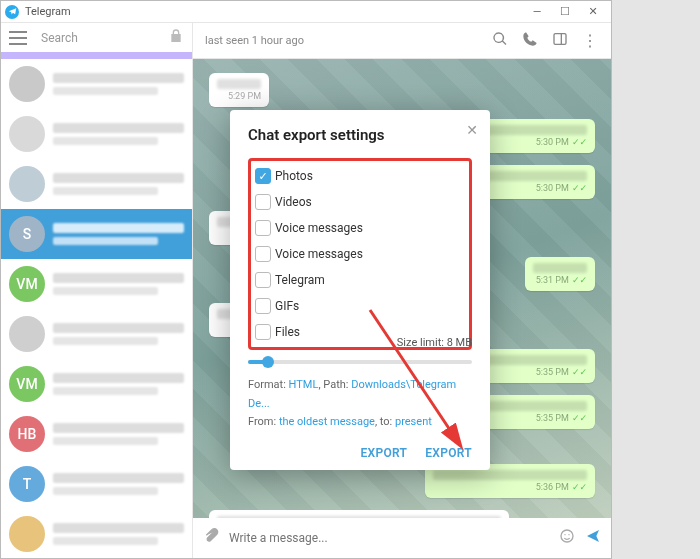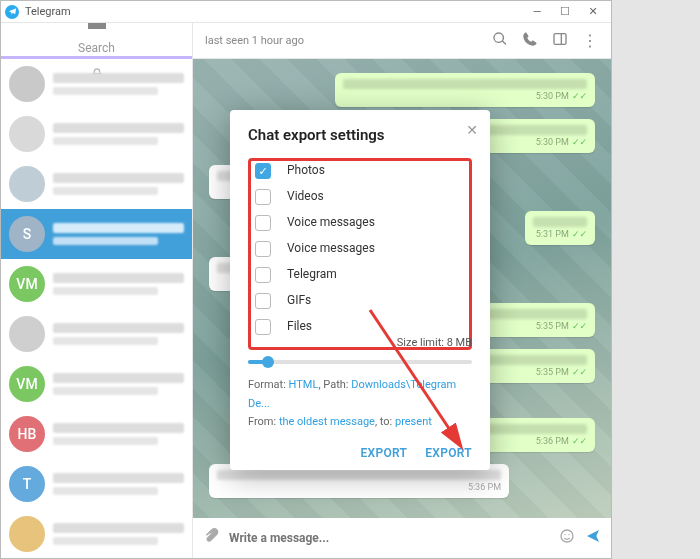--- a/index.html
+++ b/index.html
@@ -6,21 +6,21 @@
   body { width: 700px; height: 559px; overflow: hidden; background: #e5e5e5; position: relative; }
   .window { width: 612px; height: 559px; background: #be185d; border: 1px solid #bbb; display: flex; flex-direction: column; }
   .titlebar { height: 22px; background: #fff; display: flex; align-items: center; padding: 0 4px; border-bottom: 1px solid #e6e6e6; font-size: 11px; color: #555; }
   .titlebar .tb-icon { width: 14px; height: 14px; border-radius: 50%; background: #2AABEE; margin-right: 6px; display:flex; align-items:center; justify-content:center; }
   .titlebar .tb-icon svg { width: 9px; height: 9px; }
   .titlebar .spacer { flex: 1; }
   .winbtn { width: 28px; text-align: center; font-size: 11px; color: #666; }
   .body { flex: 1; display: flex; min-height: 0; }
   
   .sidebar { width: 192px; background: #fff; border-right: 1px solid #e6e6e6; display: flex; flex-direction: column; }
-  .sb-top { height: 36px; display: flex; align-items: center; padding: 0 8px; gap: 8px; border-bottom: 3px solid #c4b5fd; flex-direction: column; }
+  .sb-top { height: 36px; display: flex; align-items: center; padding: 0 8px; gap: 8px; border-bottom: 7px solid #c4b5fd; }
   .menu-icon { width: 18px; height: 14px; display: flex; flex-direction: column; justify-content: space-between; }
   .menu-icon span { display:block; height: 2px; background: #888; }
   .search { flex: 1; font-size: 12px; color: #999; padding: 4px 6px; }
   .lock-icon { color: #bbb; }
   .chatlist { flex: 1; overflow: hidden; }
   .chat-item { height: 50px; display: flex; align-items: center; padding: 0 8px; gap: 8px; }
   .chat-item.selected { background: #419FD9; }
   .avatar { width: 36px; height: 36px; border-radius: 50%; background: #ccc; display:flex; align-items:center; justify-content:center; color:#fff; font-size:14px; font-weight:500; flex-shrink:0;}
   .chat-text { flex: 1; min-width: 0; }
   .chat-name { height: 10px; background: #ddd; border-radius: 2px; margin-bottom: 4px; filter: blur(1px); }
@@ -36,27 +36,27 @@
   .hicon { color: #888; width: 18px; text-align:center; }
   .messages { flex:1; position: relative; padding: 8px 16px; overflow: hidden; }
   .msg { background: #fff; border-radius: 6px; padding: 6px 8px; margin: 6px 0; display: inline-block; max-width: 78%; position: relative; box-shadow: 0 1px 1px rgba(0,0,0,0.1);}
   .msg.out { background: #E1FFC7; float: right; clear: both; }
   .msg.in { float: left; clear: both; }
   .msg .blur { height: 10px; background: rgba(0,0,0,0.12); border-radius:2px; filter: blur(1.5px); }
   .msg .meta { font-size: 9px; color: #8aa97a; text-align: right; margin-top: 2px; }
   .msg.in .meta { color: #aaa; }
   .ticks { color:#5dc452; margin-left:3px; }
   .composer { height: 40px; background:#fff; display:flex; align-items:center; padding:0 10px; gap:10px; position:relative; z-index:1;}
-  .composer input { flex:1; border:none; outline:none; font-size:12px; color:#555;font-weight:bold; }
+  .composer input { flex:1; border:none; outline:none; font-size:12px; color:#555; }
   
   .dialog-ovl { position:absolute; inset:0; display:flex; align-items:center; justify-content:center; z-index:5; }
   .dialog { position:absolute; left: 230px; top: 110px; width: 260px; background:#fff; border-radius:4px; box-shadow:0 6px 30px rgba(0,0,0,0.3); padding: 16px 18px 10px; }
   .dialog h2 { font-size: 15px; font-weight: 600; color:#222; margin-bottom: 14px; }
   .dlg-close { position:absolute; right:12px; top:12px; color:#999; font-size:14px; }
-  .opt-row { display:flex; align-items:flex-start; gap:16px; height: 26px; font-size:12px; color:#333; }
+  .opt-row { display:flex; align-items:center; gap:4px; height: 26px; font-size:12px; color:#333; }
   .opt-box { position: relative; border: 3px solid #e53935; border-radius:4px; padding: 2px 6px 2px 4px; margin-bottom: 10px;}
   .cb { width:16px; height:16px; border:1.5px solid #bbb; border-radius:3px; display:flex; align-items:center; justify-content:center; flex-shrink:0;}
   .cb.checked { background:#40A7E3; border-color:#40A7E3; color:#fff; }
   .cb.checked::after { content: "✓"; font-size: 11px; line-height:1; }
   .size-limit { font-size:11px; color:#555; float:right; transform: translateY(-24px);}
   .slider { height: 4px; background:#e0e0e0; border-radius:2px; margin: 6px 0 12px; position:relative; }
   .slider::before { content:""; position:absolute; left:0; width:18px; height:4px; background:#40A7E3; border-radius:2px; }
   .slider::after { content:""; position:absolute; left:14px; top:-4px; width:12px; height:12px; background:#40A7E3; border-radius:50%; }
   .meta-line { font-size: 11px; color:#666; line-height: 1.7; }
   .meta-line .lk { color:#2f9fe0; }
@@ -185,20 +185,24 @@
               <path fill="#888" d="M6 2l4 6-2 2c1 3 3 5 6 6l2-2 6 4c-1 3-3 4-6 4C9 22 2 15 2 8c0-3 1-5 4-6z"></path>
             </svg></div>
         <div class="hicon"><svg class="icon" viewBox="0 0 24 24">
               <rect x="3" y="4" width="18" height="16" rx="2" fill="none" stroke="#888" stroke-width="2"></rect>
               <line x1="14" y1="4" x2="14" y2="20" stroke="#888" stroke-width="2"></line>
             </svg></div>
         <div class="hicon">⋮</div>
       </div>
 
       <div class="messages" id="messages">
+          <div class="msg in" style="width: 60px;">
+            <div class="blur" style="width: 100%;"></div>
+            <div class="meta">5:29 PM</div>
+          </div>
           <div class="msg out" style="width: 260px;">
             <div class="blur" style="width: 100%;"></div>
             <div class="meta">5:30 PM<span class="ticks">✓✓</span></div>
           </div>
           <div class="msg out" style="width: 270px;">
             <div class="blur" style="width: 100%;"></div>
             <div class="meta">5:30 PM<span class="ticks">✓✓</span></div>
           </div>
           <div class="msg in" style="width: 220px;">
             <div class="blur" style="width: 100%;"></div>

